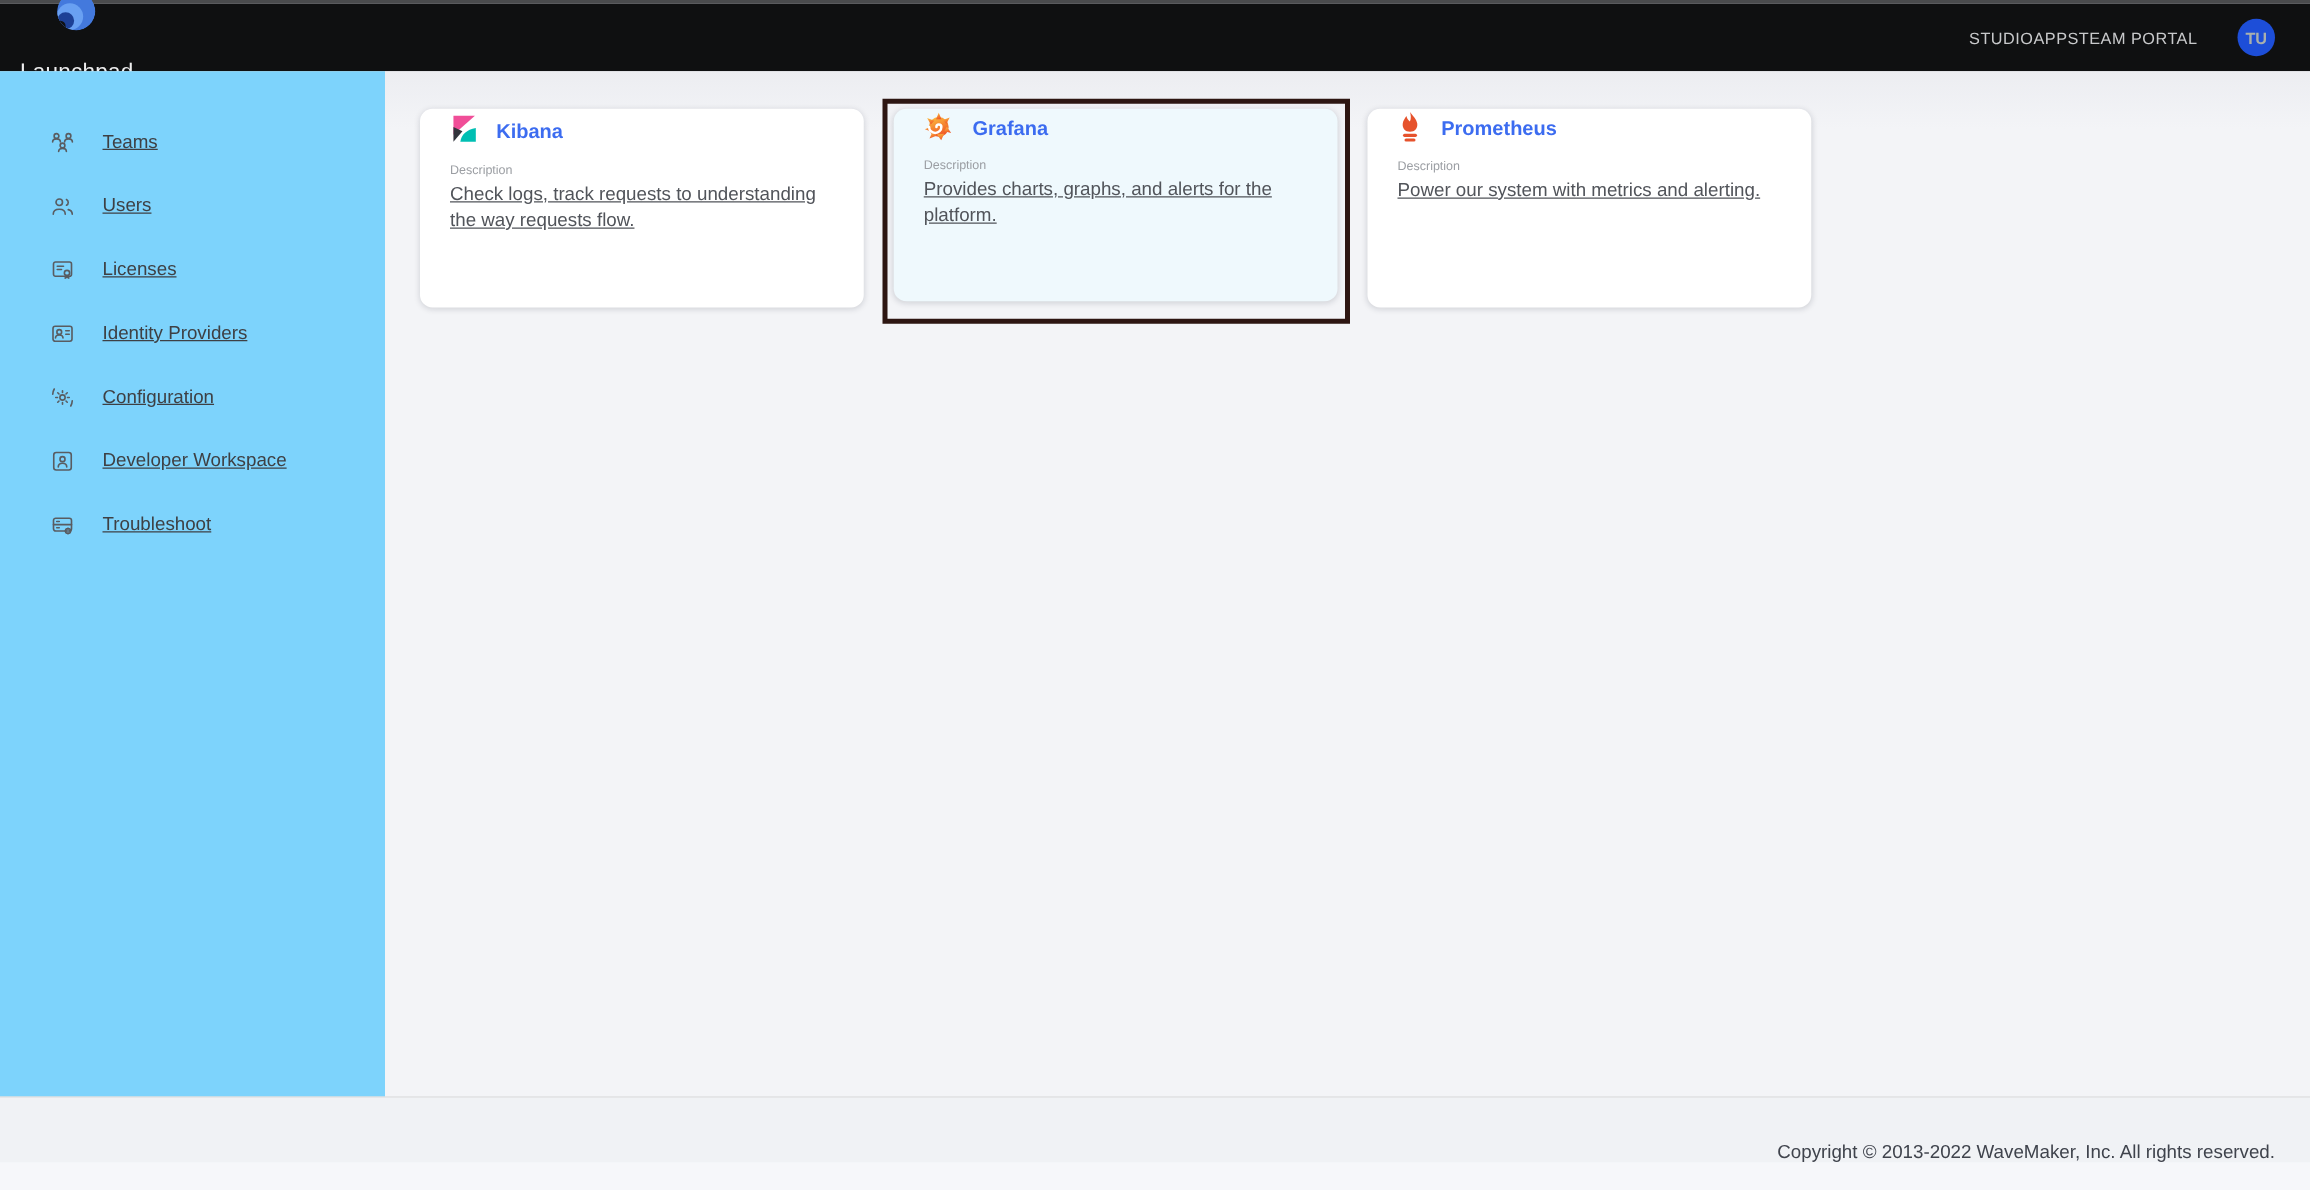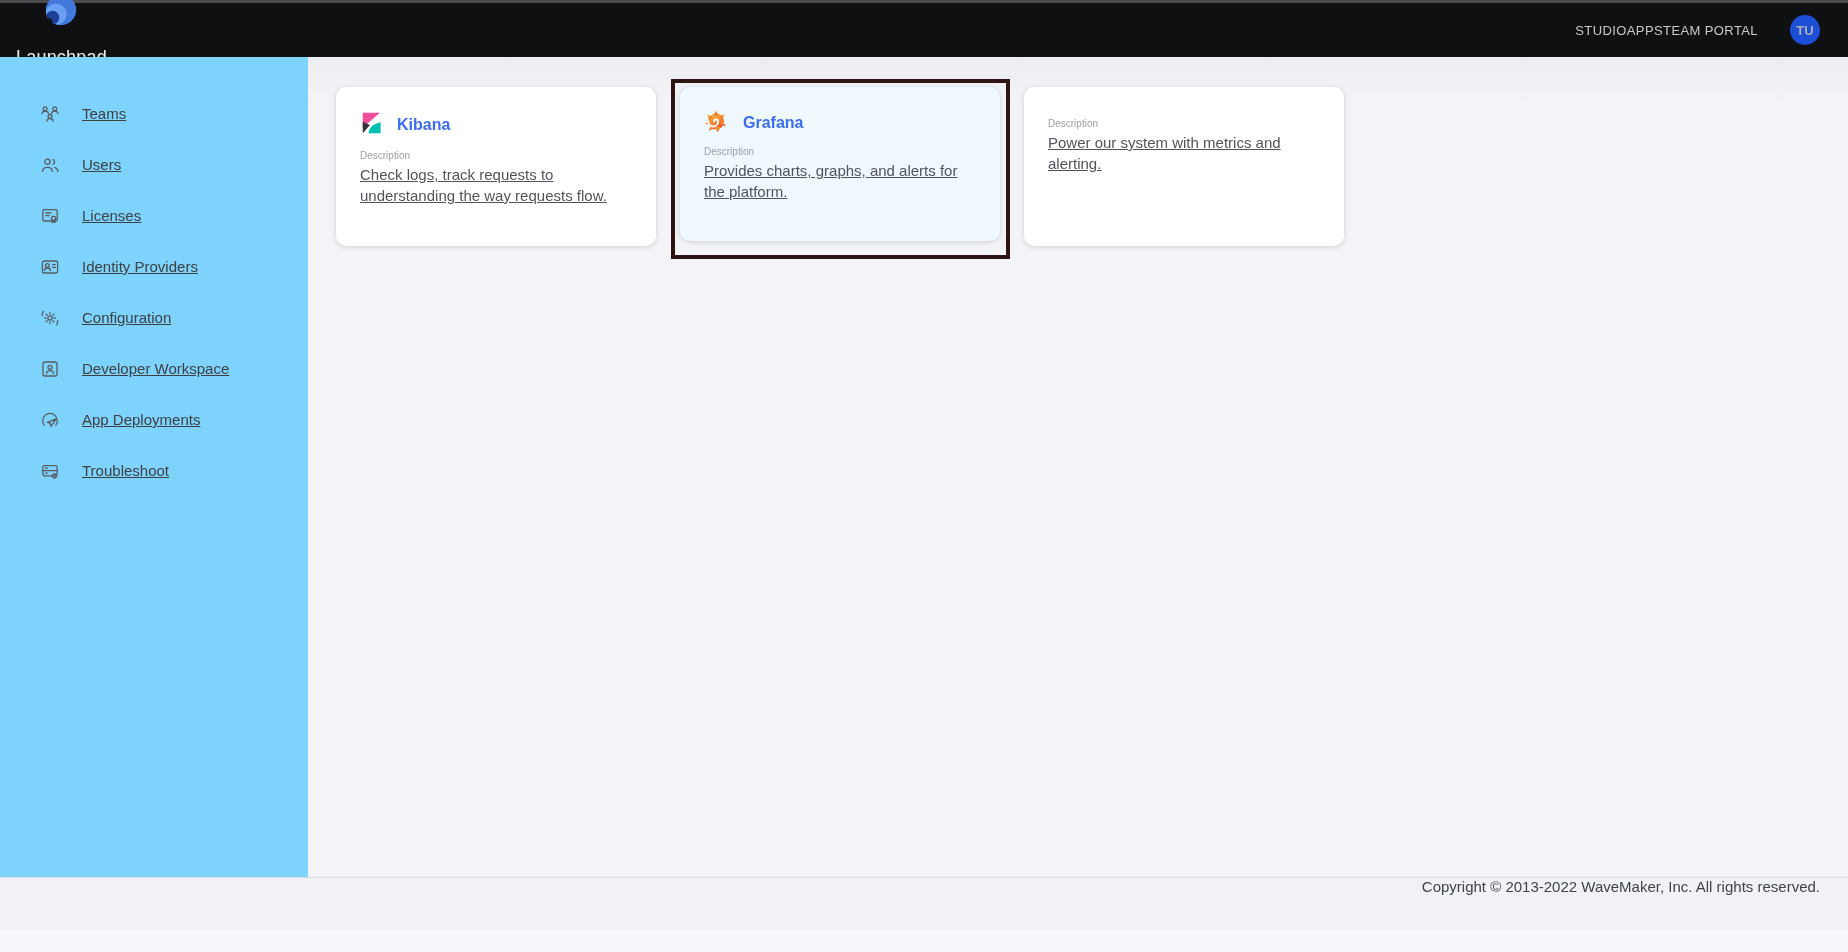--- a/index.html
+++ b/index.html
@@ -42,40 +42,40 @@
   .side-item .s-icon svg { display: block; stroke: #595c61; fill: none; stroke-width: 1.3; stroke-linecap: round; stroke-linejoin: round; }
   .side-label { font-size: 15px; font-weight: 500; color: #3e4044; }
 
   .content {
     flex: 1;
     background: linear-gradient(#ecedf1, #f3f4f7 46px);
     padding: 30px 0 0 28px;
   }
   .cards { display: flex; gap: 24px; align-items: flex-start; }
   .card {
-    width: 320px; min-height: 159px; background: #fff;
+    width: 355px; min-height: 159px; background: #fff;
     border-radius: 10px; box-shadow: 0 1px 5px rgba(15,20,40,.16);
-    padding: 22px 24px; cursor: pointer;
+    padding: 2px 24px; cursor: pointer;
   }
   .card-slot { position: relative; }
   .card-slot.selected .card { min-height: 154px; background: #eff9fd; }
   .sel-outline {
     position: absolute; left: -9px; top: -8px; right: -10px; bottom: -18px;
     border: 4px solid #2d1612; pointer-events: none;
   }
   .app-head { display: flex; align-items: center; gap: 15px; }
   .app-logo { flex: none; display: block; }
   .app-name { font-size: 16px; font-weight: 700; color: #3c6cf0; }
   .desc-label { margin-top: 9px; font-size: 10px; color: #9b9ea3; }
   .desc-text { margin-top: 3px; font-size: 15px; line-height: 21px; color: #51545a; max-width: 308px; text-decoration: underline; }
 
   
   .footer {
     height: 53px; background: #f0f2f5; border-top: 1px solid #d9dadc;
-    display: flex; align-items: flex-start; justify-content: flex-end;
+    display: flex; align-items: flex-end; justify-content: flex-end;
     padding-right: 28px;
   }
   .footer-text { font-size: 15px; color: #3f434c; }
   .bottom-strip { height: 22px; background: #f6f7fa; }
 </style>
 </head>
 <body>
 
 <div class="top-strip"></div>
 
@@ -175,29 +175,20 @@
       <span class="s-icon">
         <svg viewBox="0 0 20 20" width="20" height="20">
           <rect x="3" y="3" width="14" height="14" rx="2"></rect>
           <circle cx="10" cy="8.3" r="2"></circle>
           <path d="M6.6 14.6c0-2 1.5-3 3.4-3s3.4 1 3.4 3"></path>
         </svg>
       </span>
       <span class="side-label">Developer Workspace</span>
     </div>
 
-    <div class="side-item">
-      <span class="s-icon">
-        <svg viewBox="0 0 20 20" width="20" height="20">
-          <path d="M4.2 15.2a7.3 7.3 0 1 1 11.6 0"></path>
-          <path d="M7.4 12.4l8.6-3.6-5 7.6-1-3.4z"></path>
-        </svg>
-      </span>
-      <span class="side-label">App Deployments</span>
-    </div>
 
     <div class="side-item">
       <span class="s-icon">
         <svg viewBox="0 0 20 20" width="20" height="20">
           <rect x="2.8" y="4.6" width="14.4" height="10.2" rx="1.8"></rect>
           <path d="M2.8 9.7h14.4"></path>
           <path d="M5.4 7.2h2M5.4 12.2h2"></path>
           <circle cx="14.4" cy="14.8" r="2"></circle>
           <path d="M14.4 13.3v-.7M14.4 17v-.7M12.9 14.8h-.7M16.6 14.8h-.7"></path>
         </svg>
@@ -254,20 +245,32 @@
             </span>
             <span class="app-name">Grafana</span>
           </div>
           <div class="desc-label">Description</div>
           <div class="desc-text">Provides charts, graphs, and alerts for the platform.</div>
         </div>
       </div>
 
       <div class="card-slot">
         <div class="card">
+          <div class="app-head">
+            <span class="app-logo">
+              <svg width="20" height="25" viewBox="0 0 20 25">
+                <g fill="#e6522c">
+                  <path d="M10 .5c1.8 2.6 5.3 5.6 5.8 9.3.5 3.8-2 6.6-5.8 6.6s-6.3-2.8-5.8-6.6c.3-2.4 1.9-4.4 3-6 .2 1.8 1.2 3 2.7 4.3C11.2 5.9 10.6 2.6 10 .5z"></path>
+                  <rect x="4.4" y="18" width="11.2" height="2.5" rx="1.25"></rect>
+                  <rect x="5.6" y="21.7" width="8.8" height="2.5" rx="1.25"></rect>
+                </g>
+              </svg>
+            </span>
+            <span class="app-name">Prometheus</span>
+          </div>
           <div class="desc-label">Description</div>
           <div class="desc-text">Power our system with metrics and alerting.</div>
         </div>
       </div>
 
     </div>
   </section>
 </div>
 
 <div class="footer">

